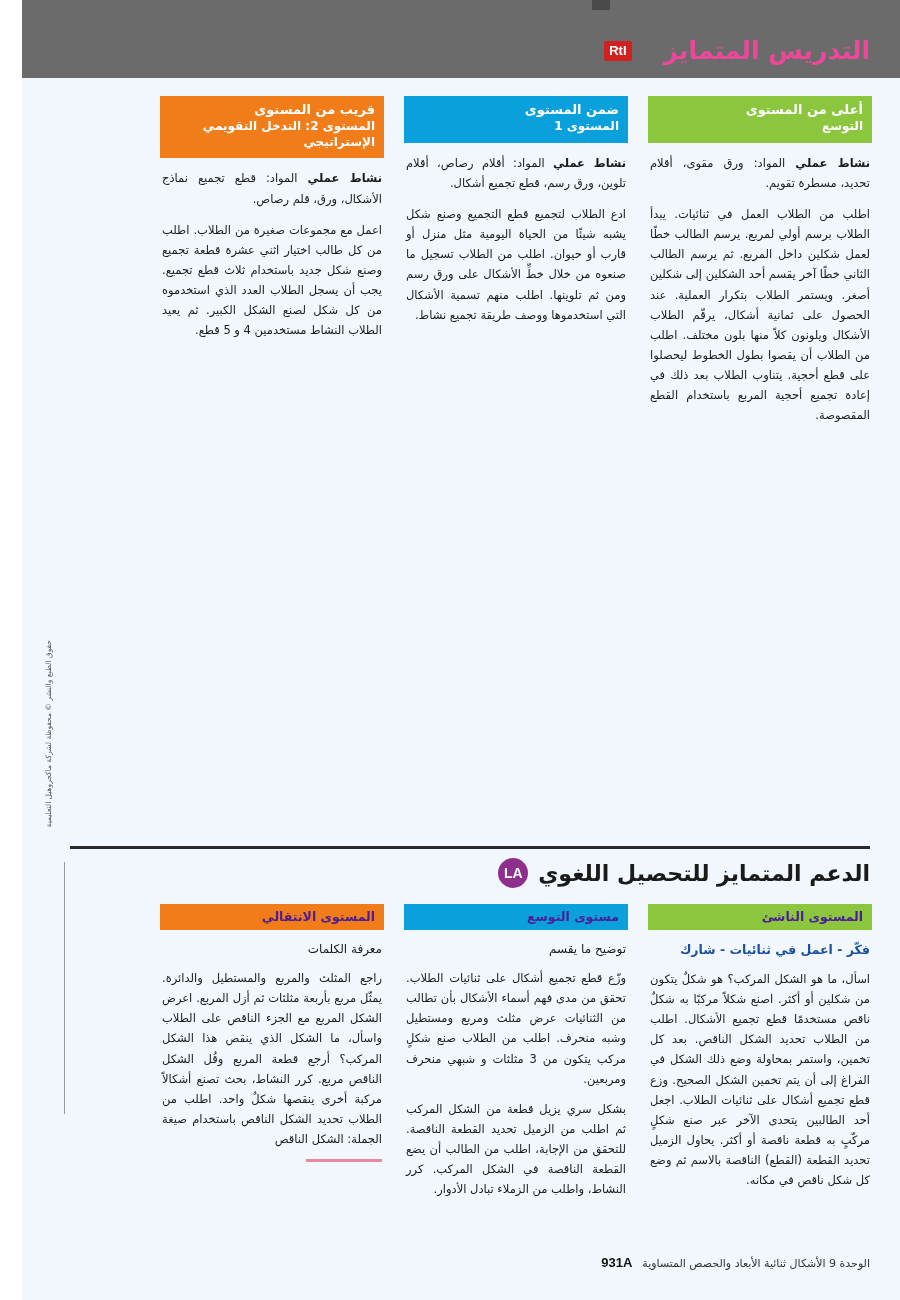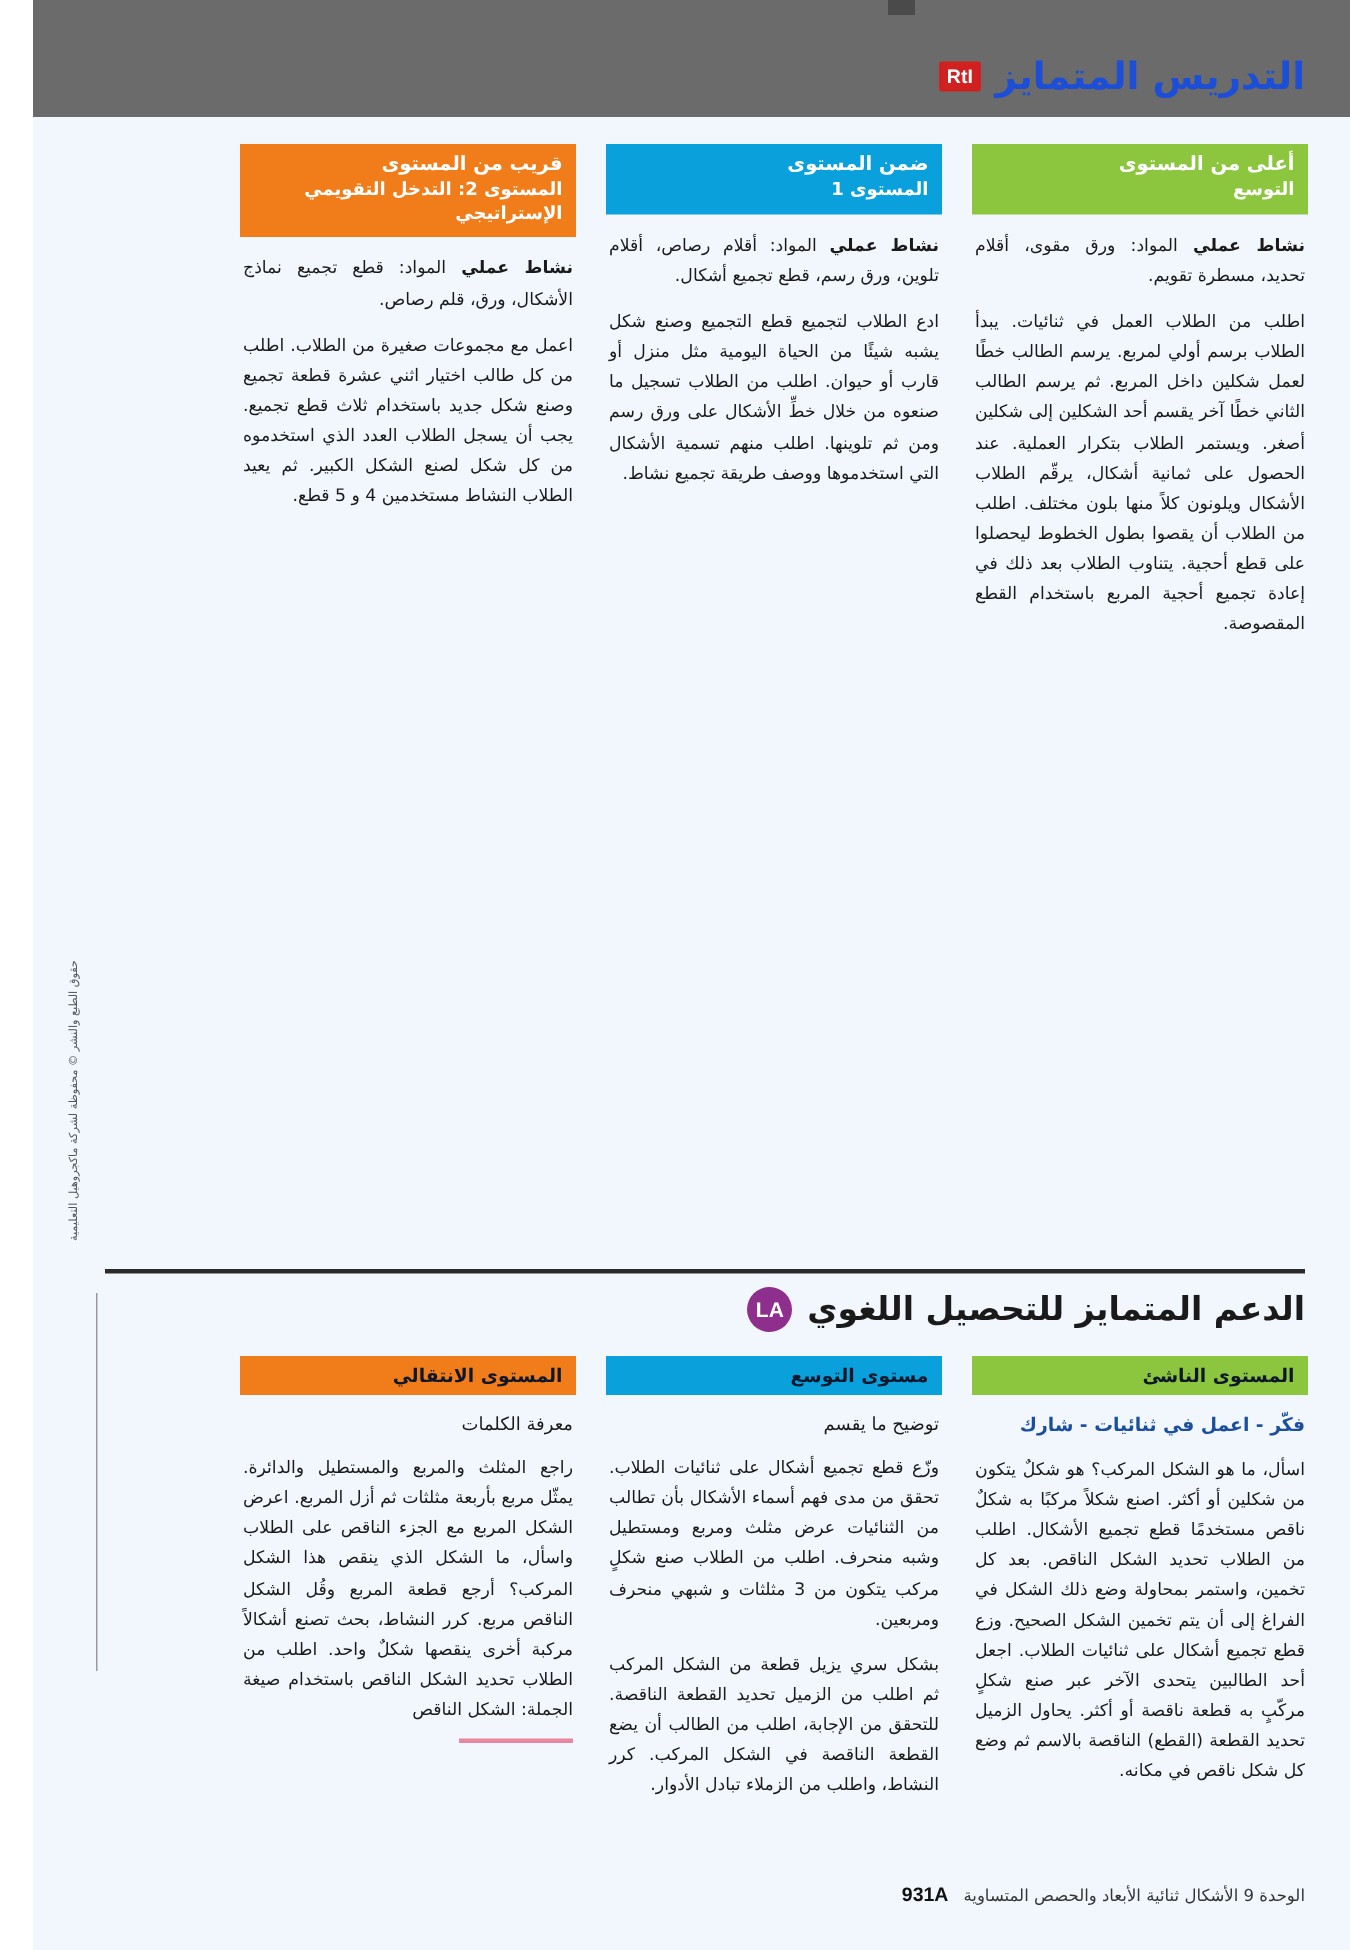--- a/index.html
+++ b/index.html
@@ -37,25 +37,26 @@
   }
   .rti-title {
     position: absolute;
     top: 38px; right: 30px;
     display: flex;
     flex-direction: row;
     align-items: center;
     gap: 10px;
   }
   .rti-title .txt {
-    color: #1d4ed8;
+    color: #ec4899;
     font-size: 25px;
     font-weight: bold;
     letter-spacing: 0px;
     line-height: 1;
+    margin-left: 22px;
   }
   .rti-badge {
     background: #d02020;
     color: #ffffff;
     font-size: 13px;
     font-weight: bold;
     padding: 3px 5px 4px 5px;
     line-height: 1;
     border-radius: 2px;
     font-family: "Liberation Sans", sans-serif;
@@ -158,21 +159,21 @@
     width: 900px;
     display: flex;
     flex-direction: row;
     padding: 0 28px 0 70px;
   }
   .la-col { width: 224px; margin-left: 20px; }
   .la-col:last-child { margin-left: 0; }
 
   .la-col-head {
     padding: 5px 9px 6px 9px;
-    color: #0f172a;
+    color: #4c1d95;
     font-size: 12.5px;
     font-weight: bold;
   }
   .la-body {
     padding: 9px 2px 0 2px;
     font-size: 11.5px;
     line-height: 1.75;
     color: #1a1a1a;
     text-align: justify;
   }

